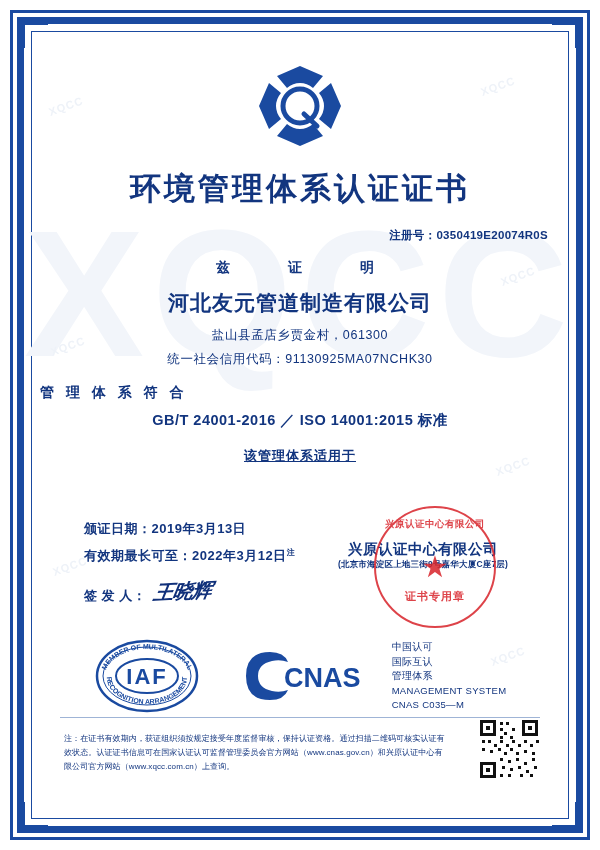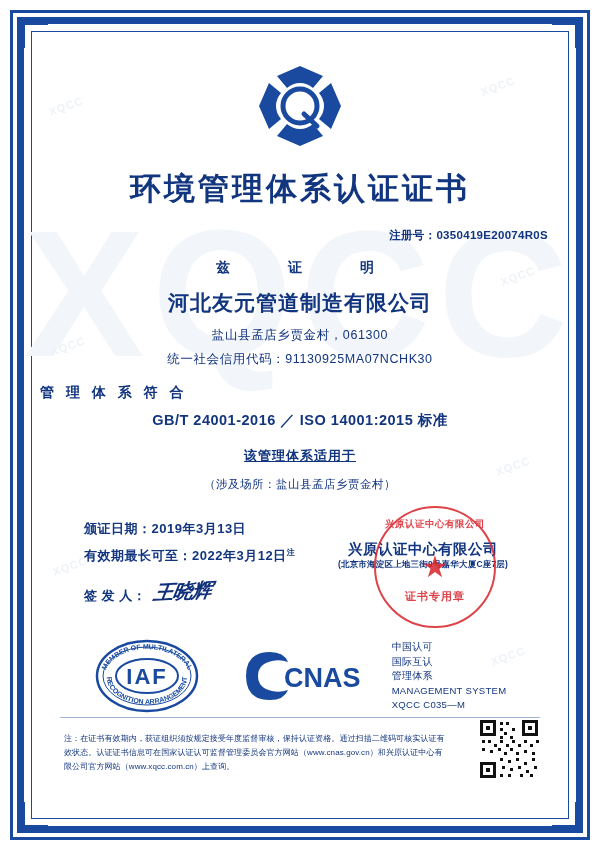--- a/index.html
+++ b/index.html
@@ -439,21 +439,20 @@
 
     <div class="credit-code">统一社会信用代码：91130925MA07NCHK30</div>
 
     <div class="conform">管 理 体 系 符 合</div>
 
     <div class="standard">GB/T 24001-2016 ／ ISO 14001:2015 标准</div>
 
     <div class="scope-intro">该管理体系适用于</div>
 
 
-    <div class="scope-site">（涉及场所：盐山县孟店乡贾金村）</div>
 
     <div class="dates-block">
       <div class="date-row">
         <span>颁证日期：</span><span>2019年3月13日</span>
       </div>
       <div class="date-row">
         <span>有效期最长可至：</span><span>2022年3月12日</span><span class="sup">注</span>
       </div>
       <div class="sign-row">
         <span>签 发 人：</span>
@@ -496,21 +495,21 @@
           <path d="M6 36 Q6 12 30 12 Q44 12 48 22 Q40 19 32 21 Q18 24 18 36 Q18 48 32 51 Q40 53 48 50 Q44 60 30 60 Q6 60 6 36 Z" fill="#1a4aa0"></path>
           <text x="44" y="47" font-family="Liberation Sans, sans-serif" font-size="27" font-weight="bold" fill="#1a4aa0">CNAS</text>
         </svg>
       </div>
 
       <div class="cnas-side">
         <div>中国认可</div>
         <div>国际互认</div>
         <div>管理体系</div>
         <div class="en">MANAGEMENT SYSTEM</div>
-        <div class="en">XQCC C035—M</div>
+        <div class="en">CNAS C035—M</div>
       </div>
 
     </div>
 
     <div class="footer-divider"></div>
 
     <div class="footer-note">注：在证书有效期内，获证组织须按规定接受年度监督审核，保持认证资格。通过扫描二维码可核实认证有效状态。认证证书信息可在国家认证认可监督管理委员会官方网站（www.cnas.gov.cn）和兴原认证中心有限公司官方网站（www.xqcc.com.cn）上查询。</div>
 
     <div class="qr">
       <svg width="62" height="62" viewBox="0 0 62 62">

